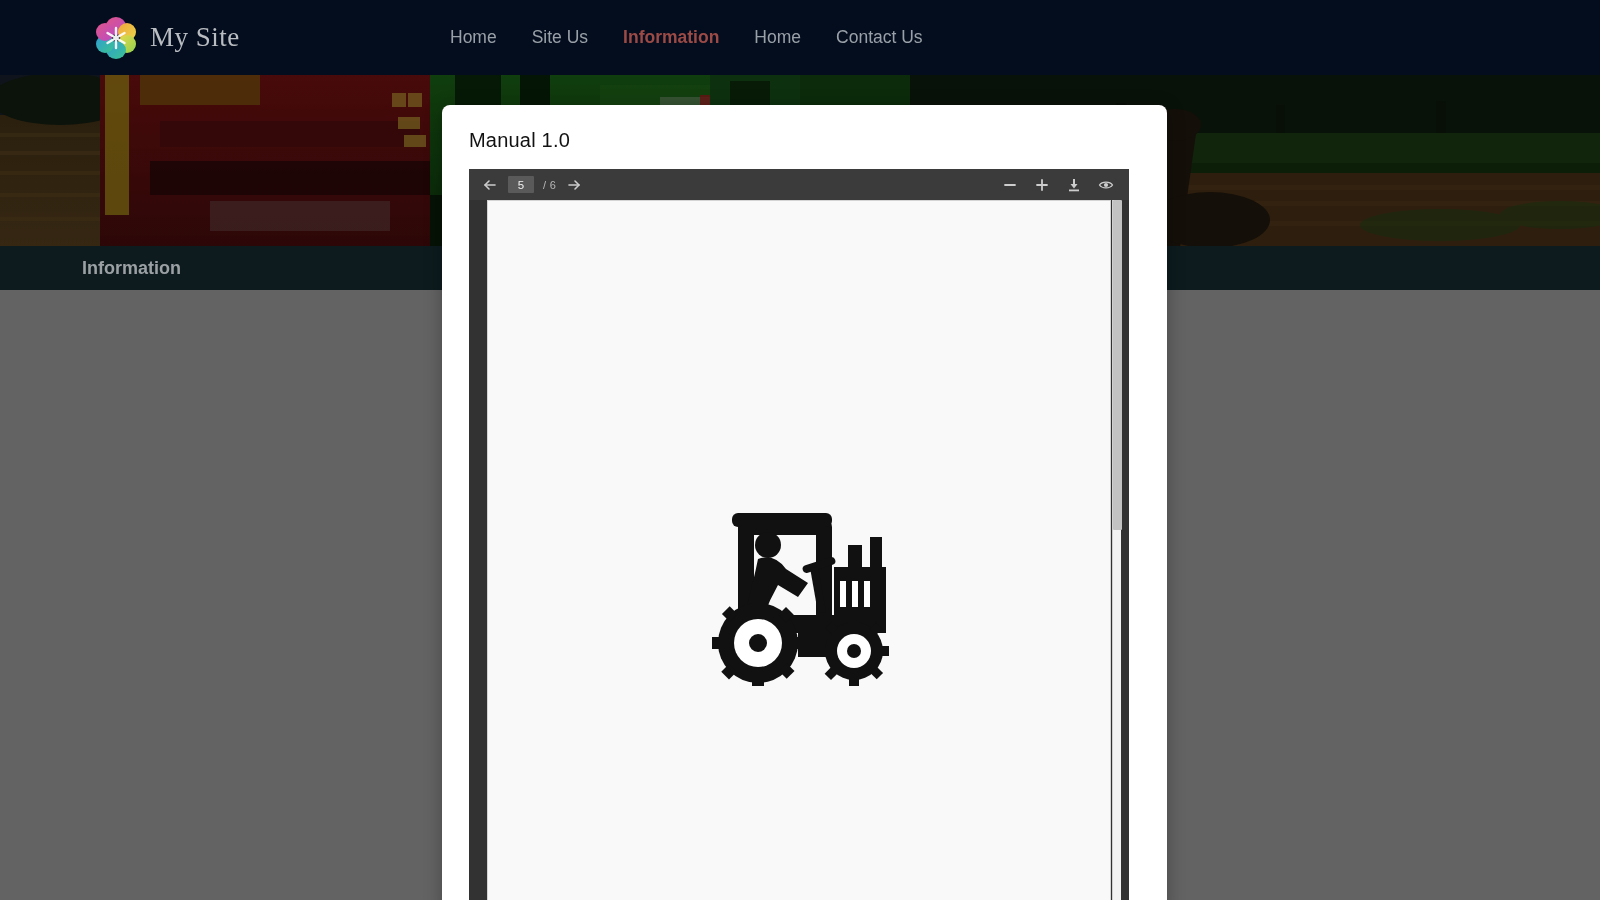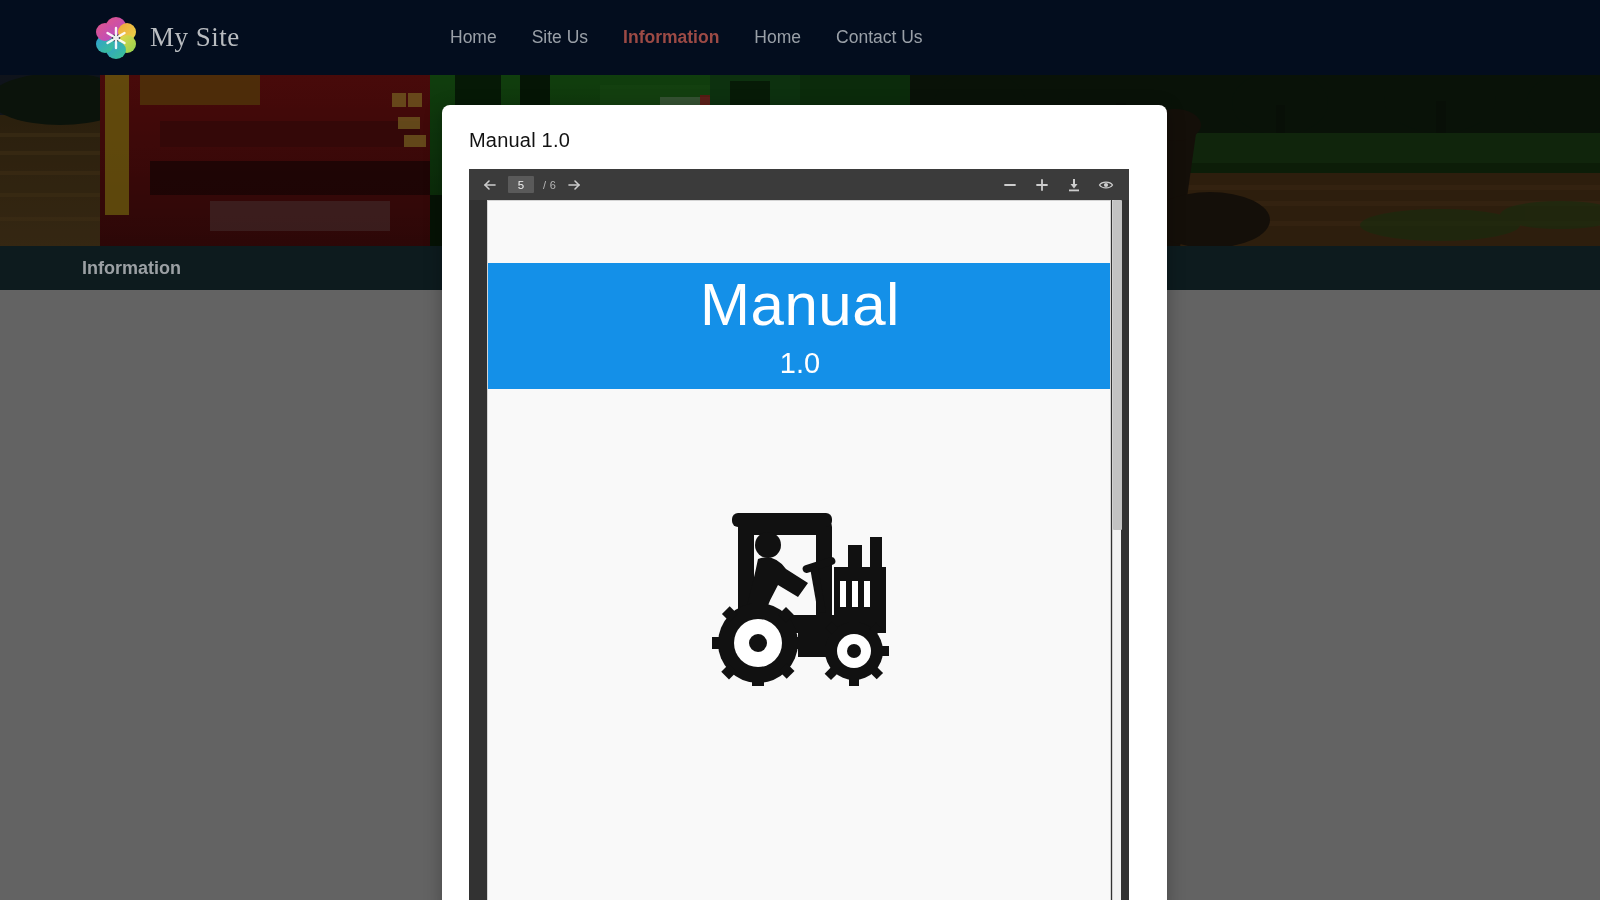--- a/index.html
+++ b/index.html
@@ -447,24 +447,20 @@
           <svg width="16" height="16" viewBox="0 0 16 16" fill="none" stroke="currentColor" stroke-width="1.3">
             <path d="M1.5 8 C4 4.2, 12 4.2, 14.5 8 C12 11.8, 4 11.8, 1.5 8 Z"></path>
             <circle cx="8" cy="8" r="2.1" fill="currentColor" stroke="none"></circle>
           </svg>
         </span>
       </div>
     </div>
 
     <div id="pdf-page-wrap">
 
-      <div id="pdf-hero-band">
-        <div id="pdf-doc-title">Manual</div>
-        <div id="pdf-doc-version">1.0</div>
-      </div>
 
       <div id="pdf-illustration">
         <svg width="196" height="175" viewBox="0 0 196 175">
           <g fill="#111111">
 
             <path d="M36 8 h86 a8 8 0 0 1 8 8 v88 h-16 v-80 h-62 v80 h-16 v-88 a8 8 0 0 1 8 -8 z"></path>
 
             <rect x="30" y="2" width="100" height="14" rx="6"></rect>
 
             <circle cx="66" cy="34" r="13"></circle>

